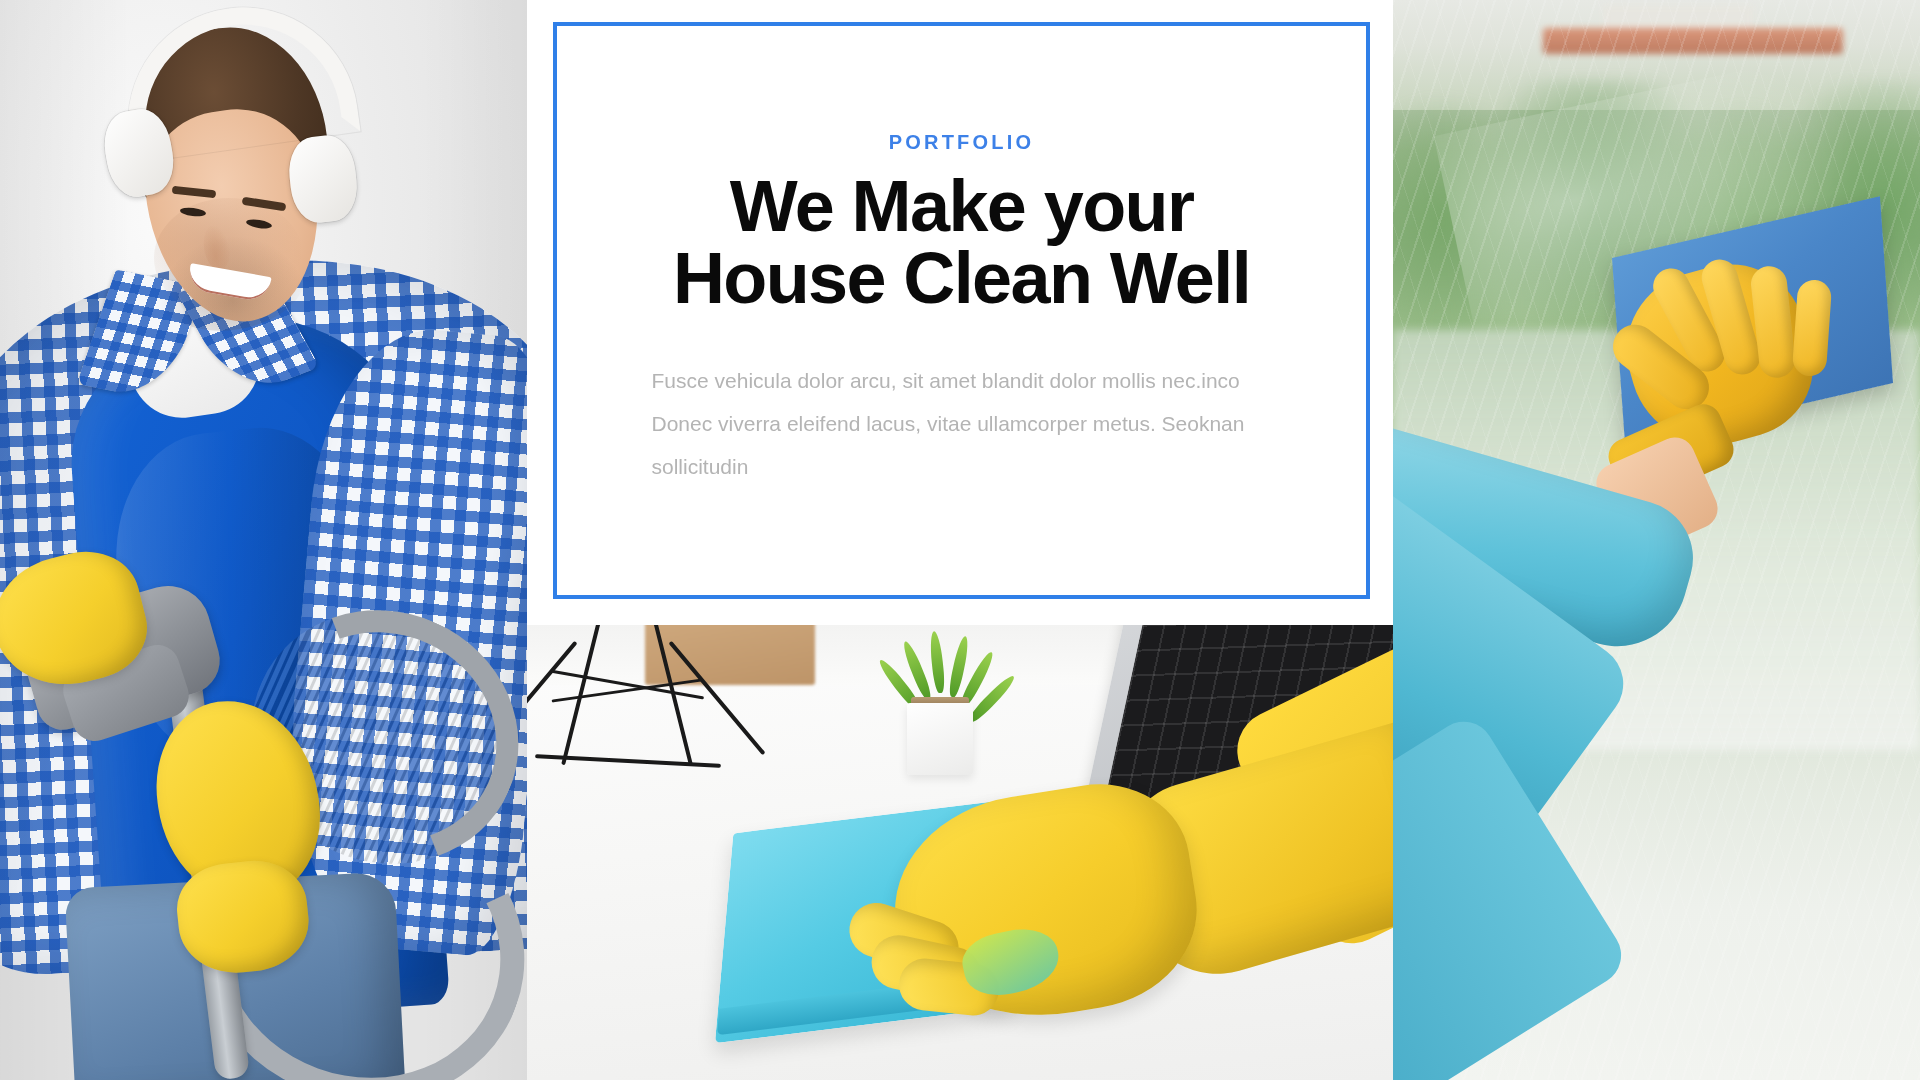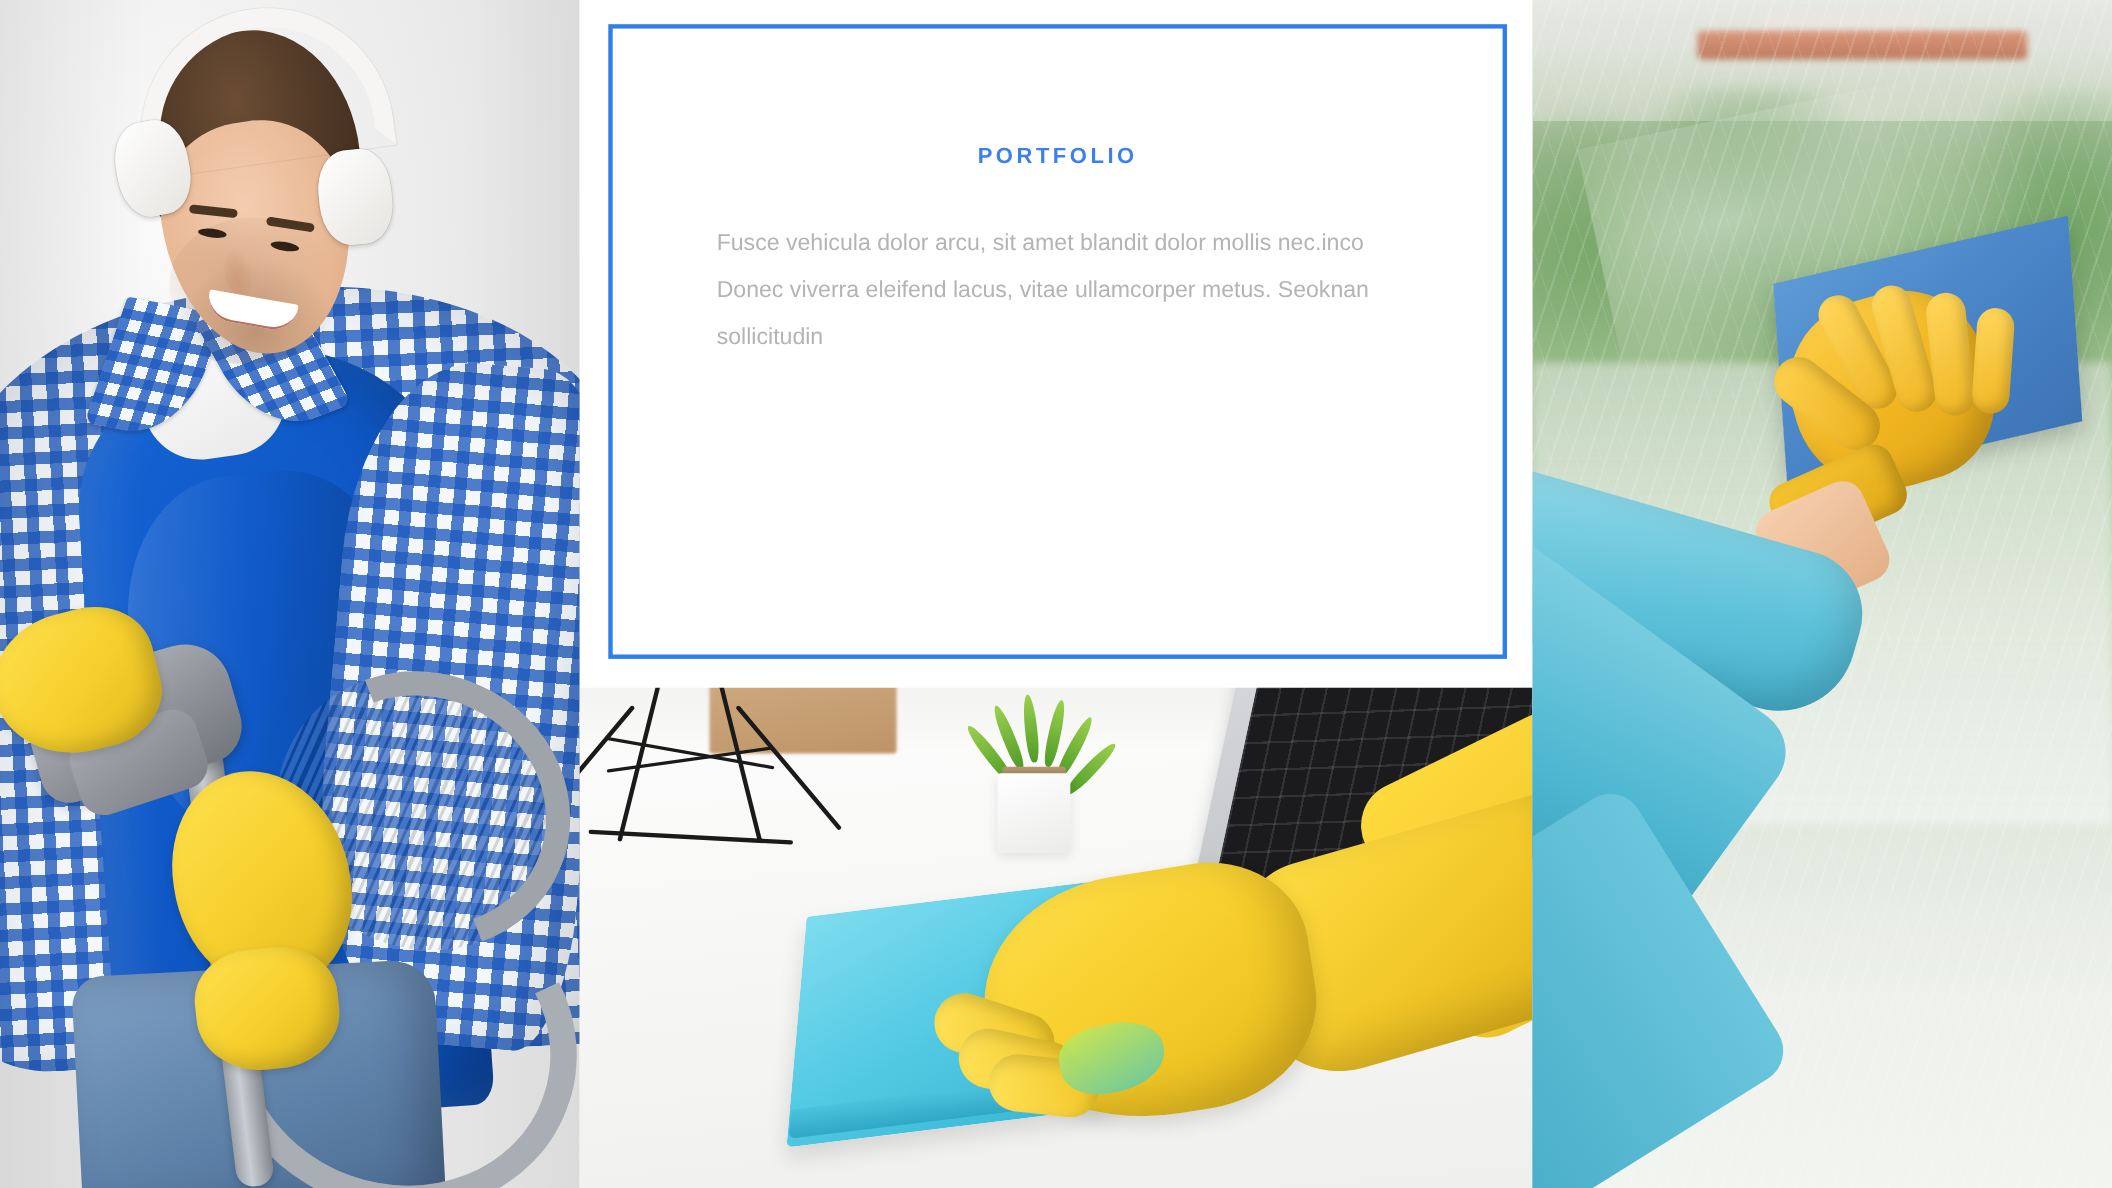--- a/index.html
+++ b/index.html
@@ -406,20 +406,24 @@
     <div class="r-cuff"></div>
     <div class="r-wrist"></div>
     <div class="r-sleeve"></div>
     <div class="r-sleeve2"></div>
     <div class="r-sleeve3"></div>
   </div>
 
   <div class="card-bg"></div>
   <div class="card">
     <div class="eyebrow">PORTFOLIO</div>
+    <h1 class="headline">
+      <span>We Make your</span><br>
+      <span>House Clean Well</span>
+    </h1>
     <p class="lede">
       <span>Fusce vehicula dolor arcu, sit amet blandit dolor mollis</span>
       <span>nec.inco Donec viverra eleifend lacus, vitae ullamcorper</span>
       <span>metus. Seoknan sollicitudin</span>
     </p>
   </div>
 
 </div>
 
 </body></html>

